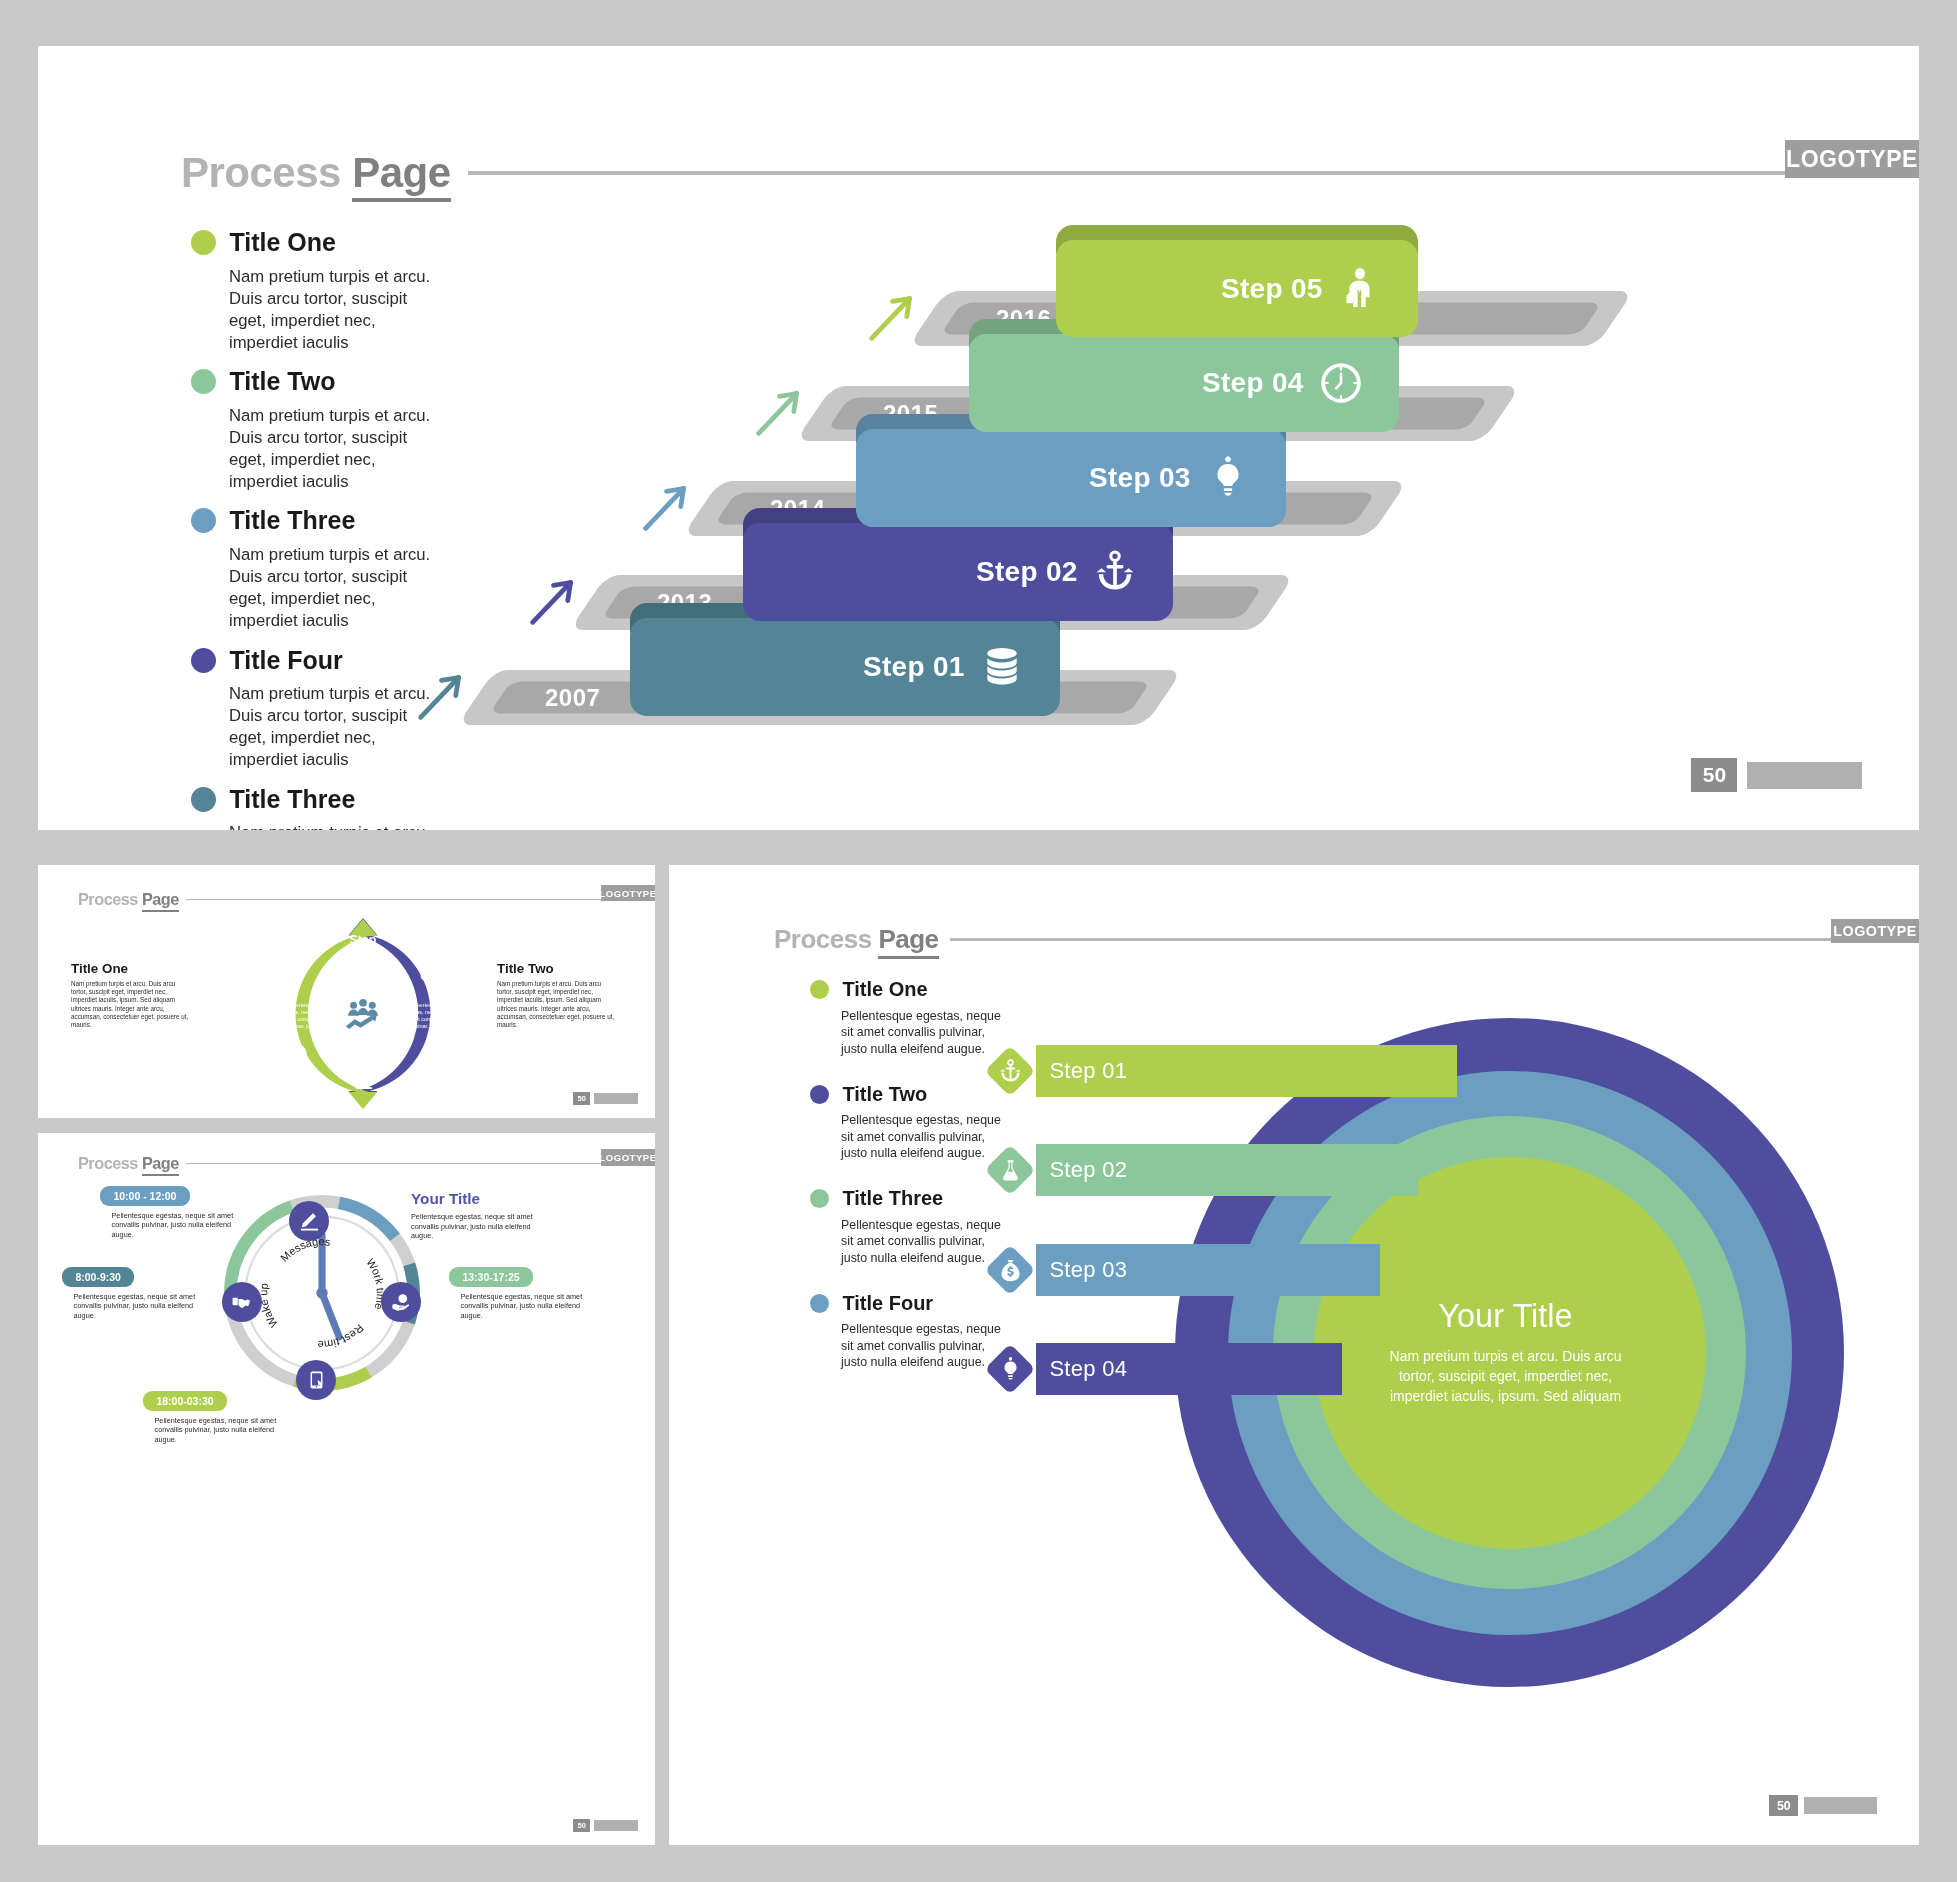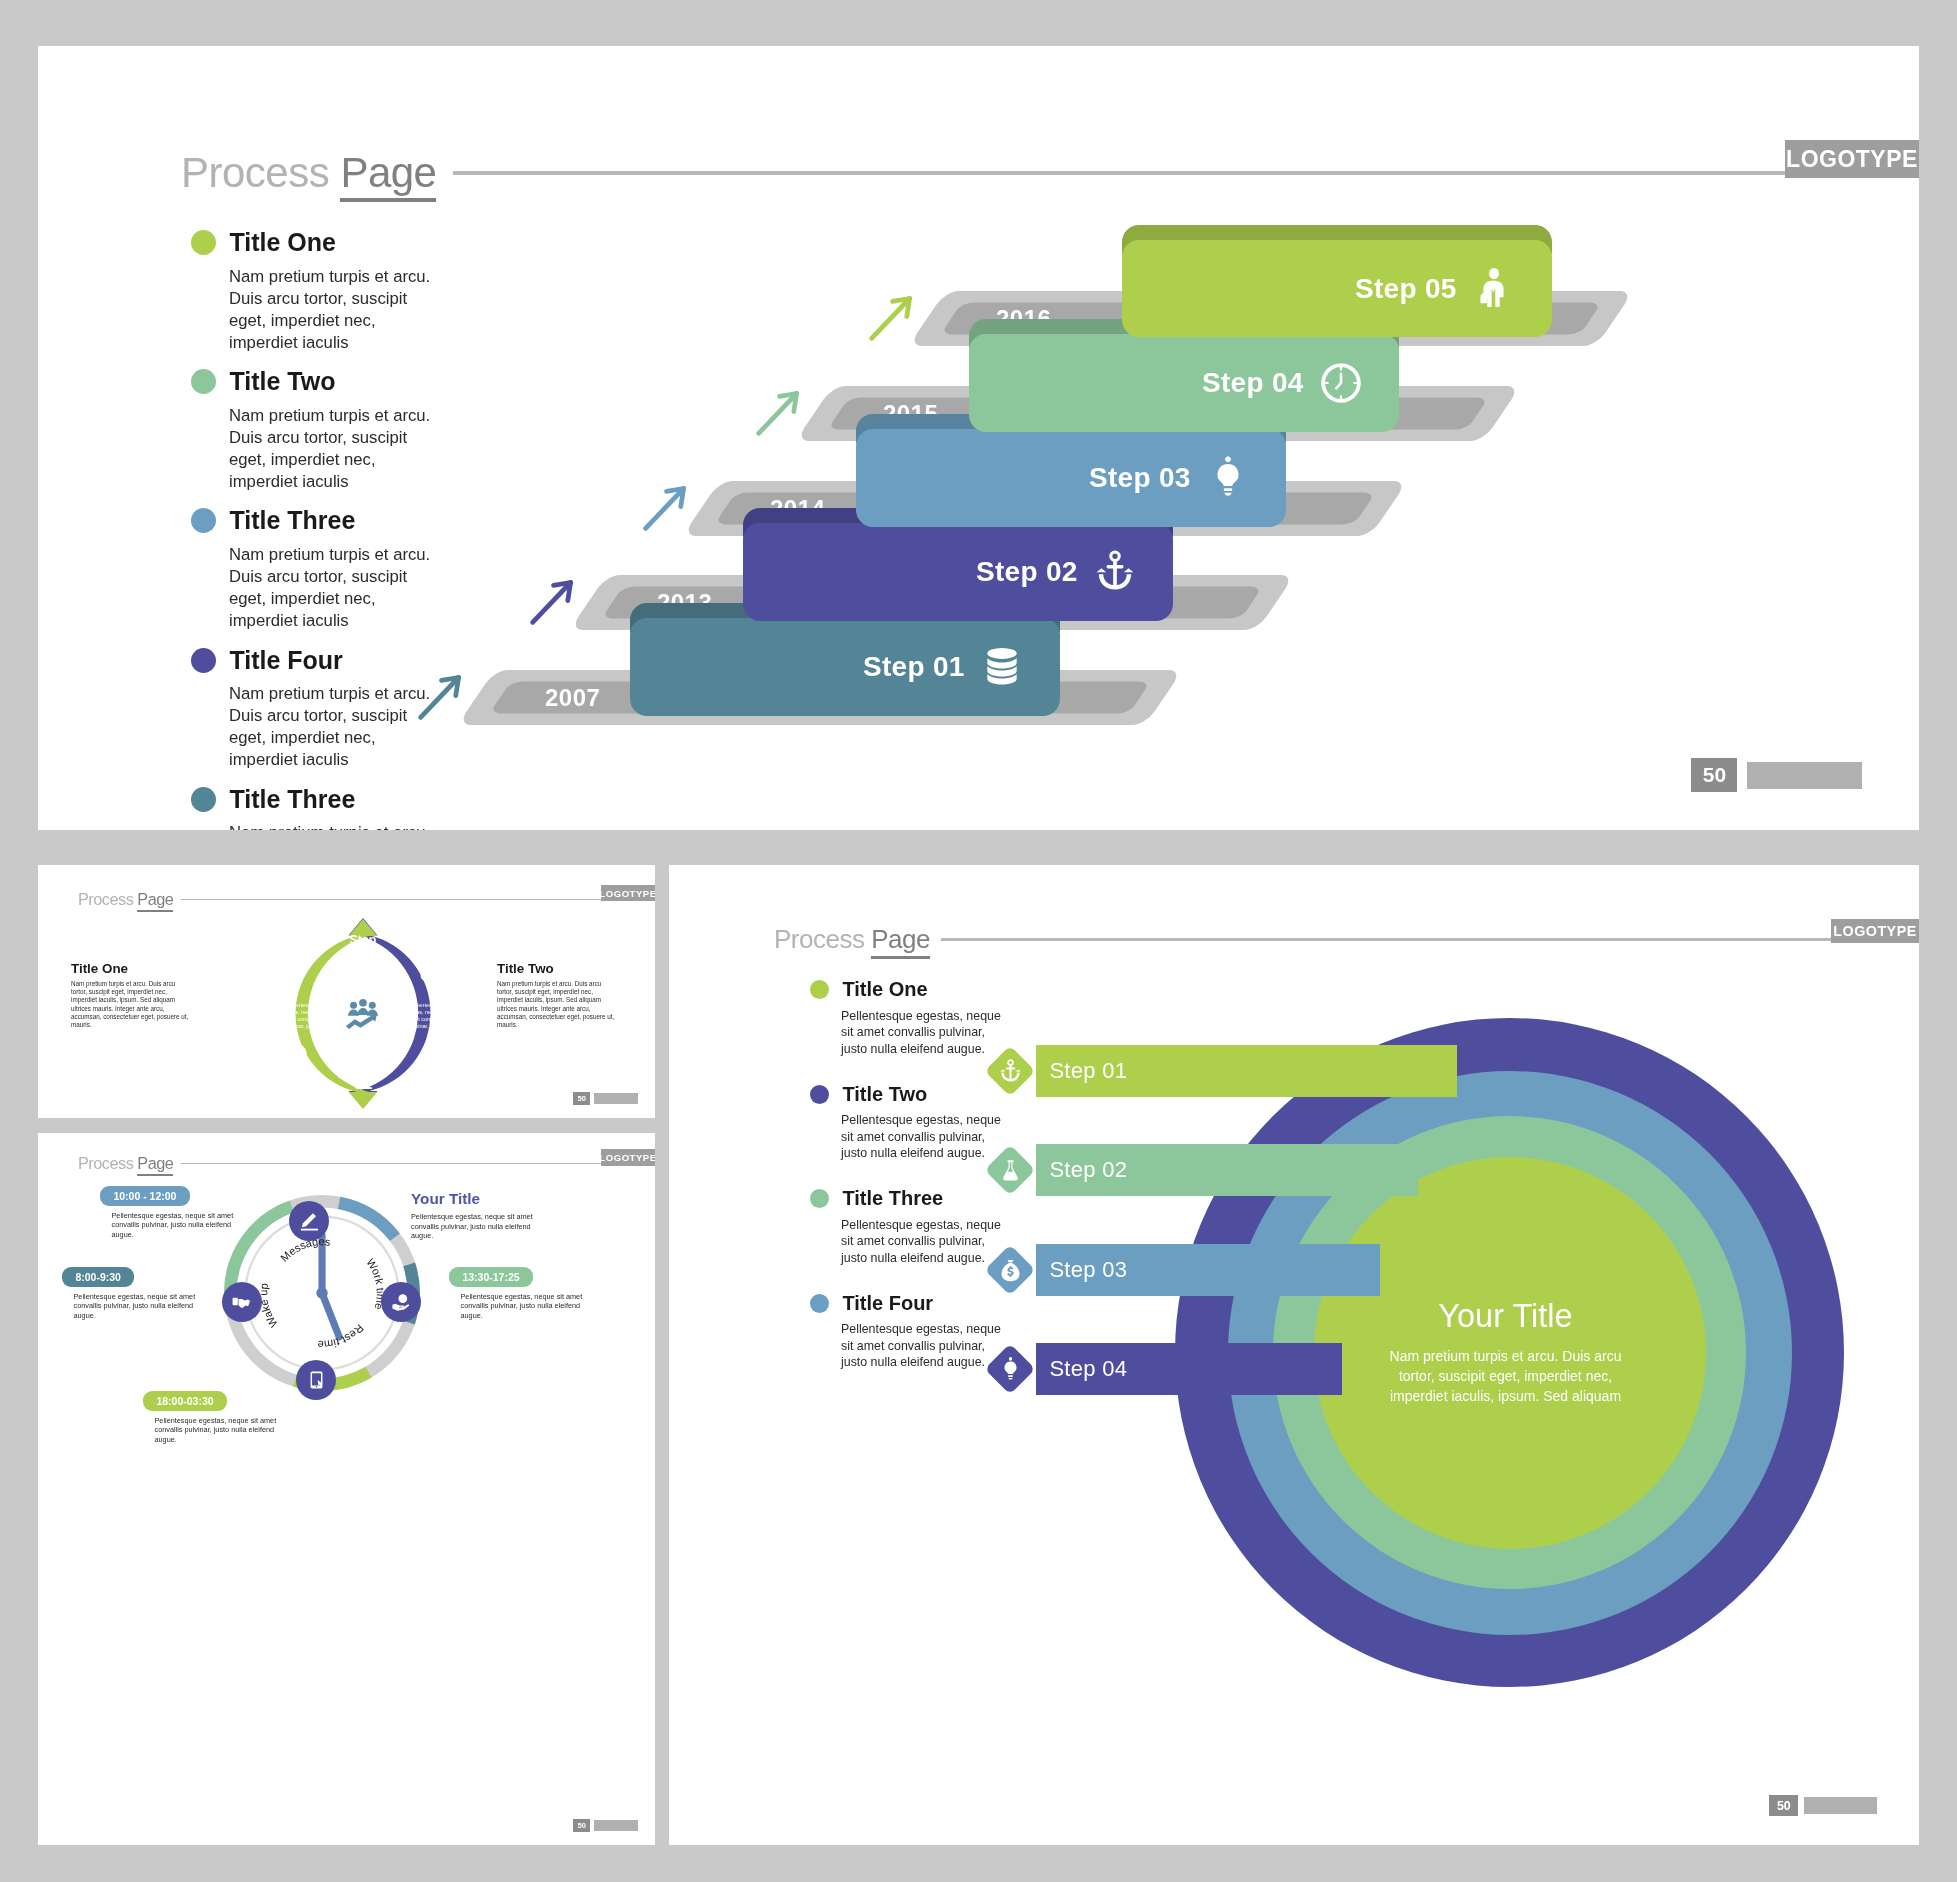--- a/index.html
+++ b/index.html
@@ -14,21 +14,21 @@
   
   .slide { background: #ffffff; position: absolute; overflow: hidden; }
 
   #slide-main   { left: 38px;  top: 46px;   width: 1881px; height: 784px; }
   #slide-cycle  { left: 38px;  top: 865px;  width: 617px;  height: 253px; }
   #slide-clock  { left: 38px;  top: 1133px; width: 617px;  height: 712px; }
   #slide-rings  { left: 669px; top: 865px;  width: 1250px; height: 980px; }
 
   
   .hdr { position: absolute; display: flex; align-items: center; }
-  .hdr-title { font-weight: normal; letter-spacing: -0.5px; white-space: nowrap; }
+  .hdr-title { font-weight: bold; letter-spacing: -0.5px; white-space: nowrap; }
   .hdr-title .w1 { color: #b3b3b3; }
   .hdr-title .w2 { color: #808080; border-bottom: 4.8px solid #808080; padding-bottom: 1.9px; }
   .hdr-rule { height: 3.8px; background: #b8b8b8; margin-left: 17px; flex: 1; }
   .logo {
     background: #9e9e9e; color: #ffffff; font-weight: bold;
     display: flex; align-items: center; justify-content: center;
     letter-spacing: 0.5px;
   }
 
   
@@ -354,21 +354,21 @@
             <line x1="8" y1="52" x2="48" y2="10"></line>
             <line x1="48" y1="10" x2="30" y2="13"></line>
             <line x1="48" y1="10" x2="45" y2="29"></line>
           </g>
         </svg></div>
       <div class="slab" style="left: 526px; top: 78px; width: 688px; height: 55px;">
         <div class="slab-outer"></div>
         <div class="slab-inner"></div>
         <div class="yr">2016</div>
       </div>
-      <div class="card" style="left: 721px; top: 11.5px; width: 430px; height: 113px; z-index: 14;">
+      <div class="card" style="left: 655px; top: 11.5px; width: 362px; height: 113px; z-index: 14;">
         <div class="card-top" style="background:#aecf4b"></div>
         <div class="card-face" style="background:#aecf4b">
           <span class="lbl">Step 05</span>
           <span class="ic">
             <svg viewBox="0 0 24 24">
               <ellipse cx="12" cy="3.6" rx="2.7" ry="3.1"></ellipse>
               <path d="M12 7.4c-2 0-3.6.5-4.6 1.5-.8.8-1.2 1.9-1.2 3.3v4.3h2.1v5.3h2.4v-9.6h.3l.7 1.9.7-1.9h.3v9.6h2.4v-5.3h2.1v-4.3c0-1.4-.4-2.5-1.2-3.3-1-1-2.6-1.5-4.6-1.5z"></path>
               <rect x="4.6" y="15.2" width="3.6" height="4.6" rx="0.5"></rect>
               <rect x="5.4" y="14.2" width="2" height="1.3" rx="0.5"></rect>
             </svg>

